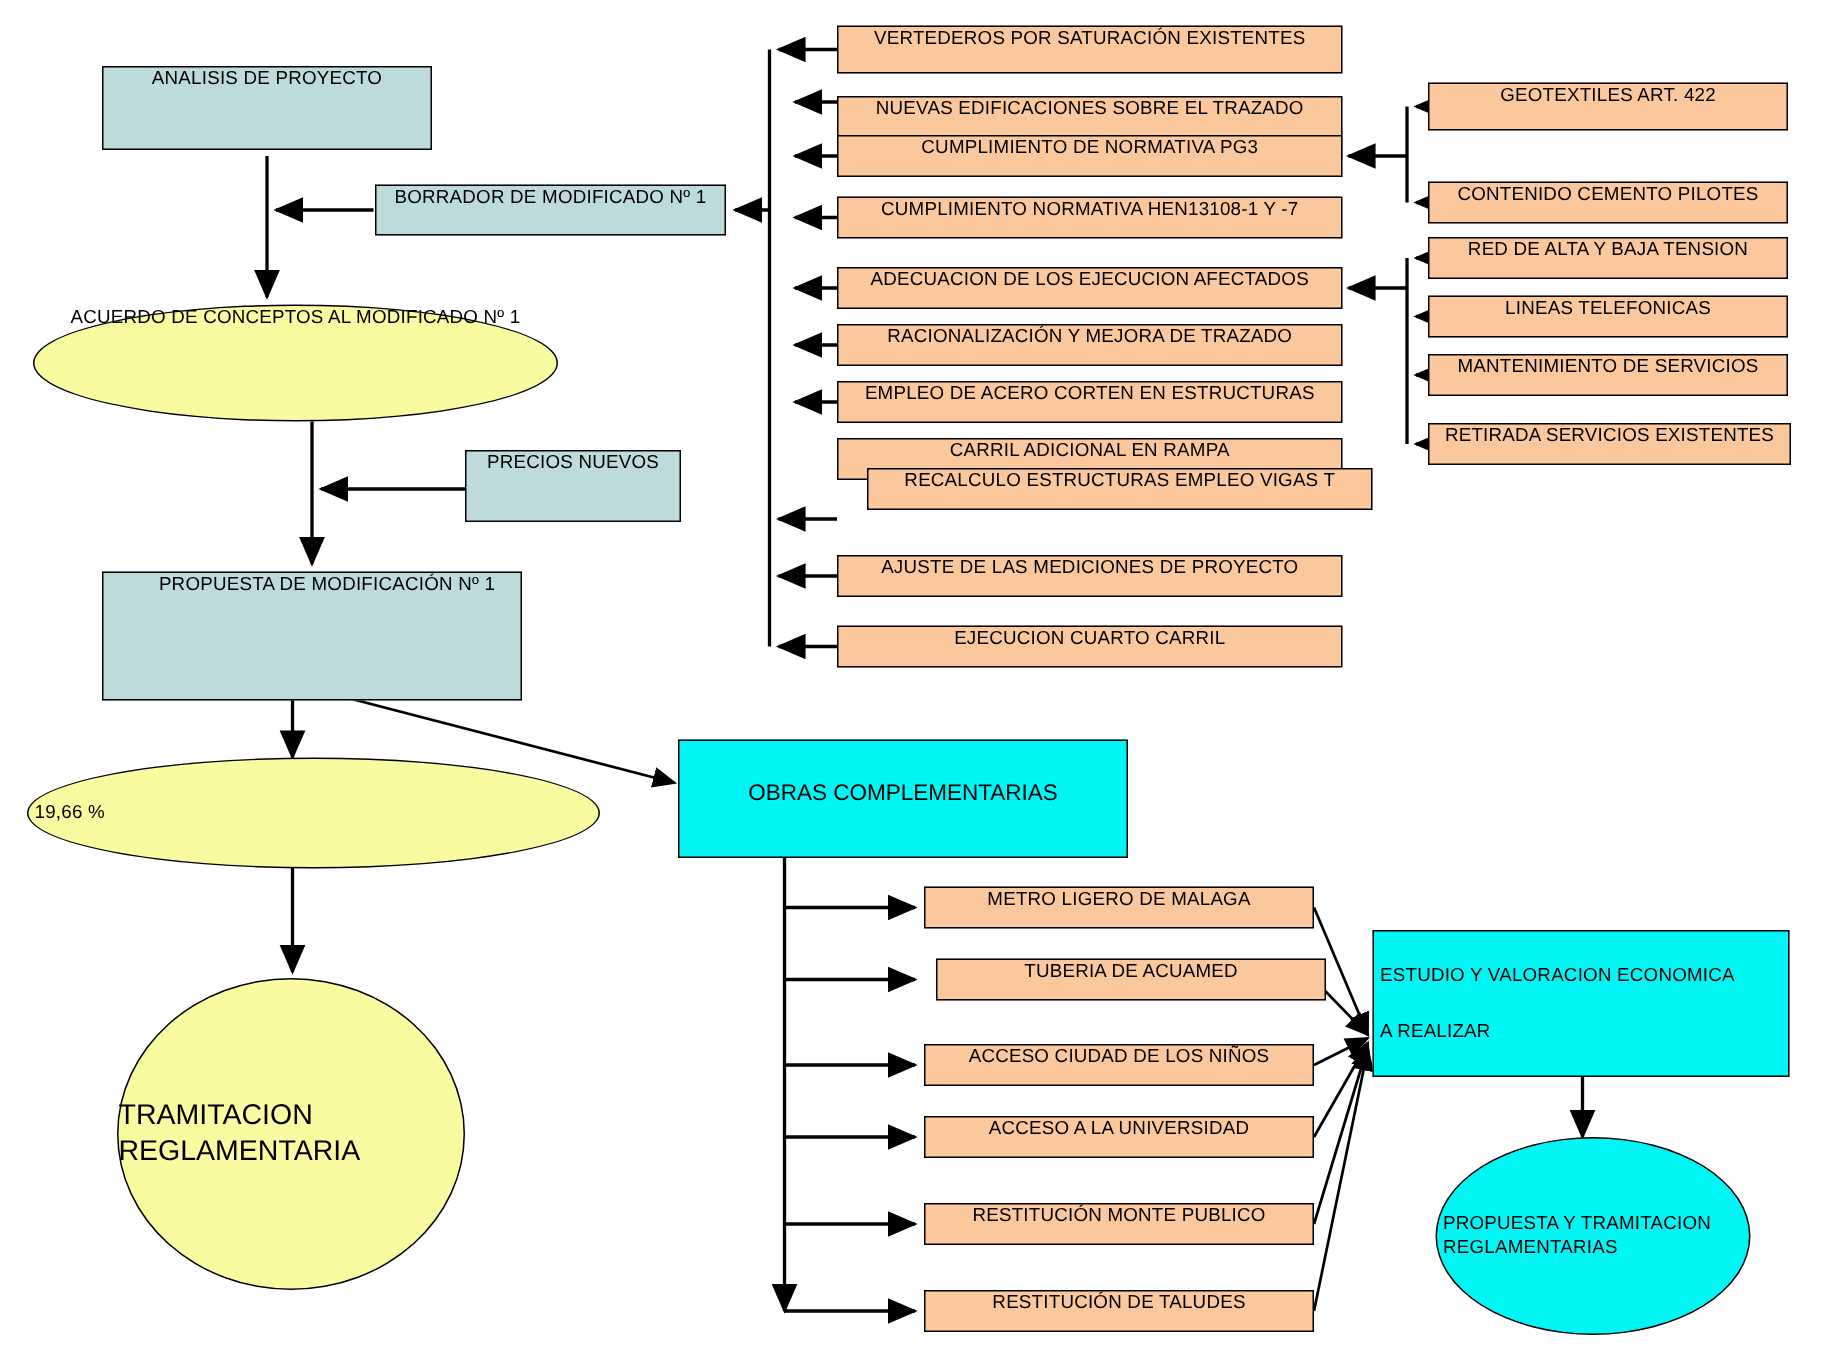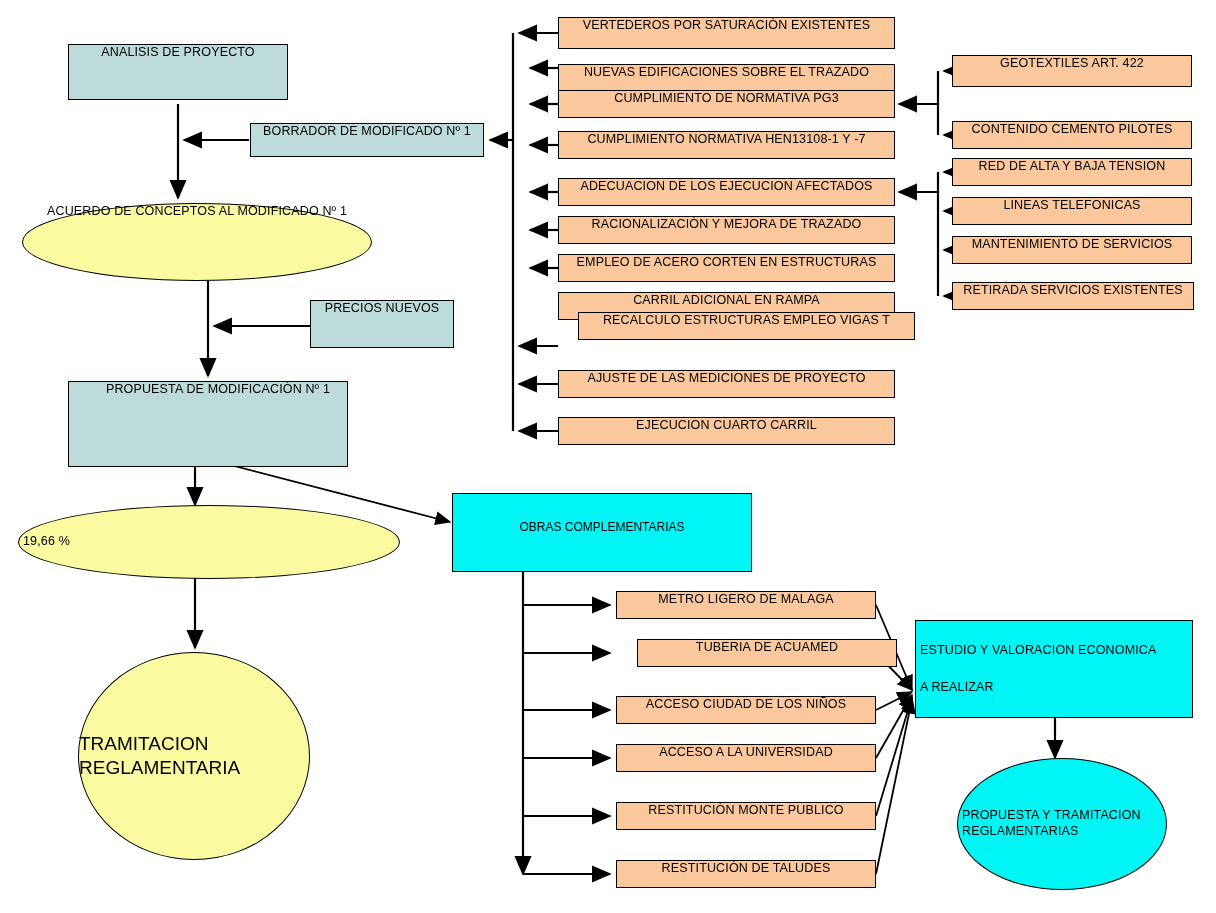--- a/index.html
+++ b/index.html
@@ -7,21 +7,21 @@
   #canvas{position:relative;width:1216px;height:913px;background:#fff;overflow:hidden;}
   .node{position:absolute;box-sizing:border-box;display:flex;align-items:flex-start;justify-content:center;
         text-align:center;color:#000;line-height:1.25;}
   .rect{border:1px solid #000;}
   .blue{background:#bedbdc;}
   .orange{background:#fac89c;}
   .cyan{background:#00f5f5;}
   .yellow{background:#fafaa0;}
   .ell{border:1px solid #000;border-radius:50%;}
   .lbl{font-size:12.5px;letter-spacing:.15px;padding:0 4px;}
-  .lbl2{font-size:12px;}
+  .lbl2{font-size:15px;}
   .big{font-size:19px;}
   svg.wires{position:absolute;left:0;top:0;width:1216px;height:913px;pointer-events:none;}
   .ln{stroke:#000;stroke-width:2.2;fill:none;}
   .ln3{stroke:#000;stroke-width:1.8;fill:none;}
 </style>
 </head>
 <body>
 
 <div id="canvas">
 
@@ -174,21 +174,21 @@
     <span class="lbl">RETIRADA SERVICIOS EXISTENTES</span>
   </div>
 
   <div class="node rect cyan" style="left:452px;top:493px;width:300px;height:79px;align-items:flex-start;padding-top:26px;">
     <span class="lbl2">OBRAS   COMPLEMENTARIAS</span>
   </div>
 
   <div class="node rect orange" style="left:616px;top:591px;width:260px;height:28px;">
     <span class="lbl">METRO LIGERO DE MALAGA</span>
   </div>
-  <div class="node rect orange" style="left:637px;top:639px;width:260px;height:28px;">
+  <div class="node rect orange" style="left:624px;top:639px;width:260px;height:28px;">
     <span class="lbl">TUBERIA DE ACUAMED</span>
   </div>
   <div class="node rect orange" style="left:616px;top:696px;width:260px;height:28px;">
     <span class="lbl">ACCESO CIUDAD DE LOS NIÑOS</span>
   </div>
   <div class="node rect orange" style="left:616px;top:744px;width:260px;height:28px;">
     <span class="lbl">ACCESO A LA UNIVERSIDAD</span>
   </div>
   <div class="node rect orange" style="left:616px;top:802px;width:260px;height:28px;">
     <span class="lbl">RESTITUCIÓN MONTE PUBLICO</span>

